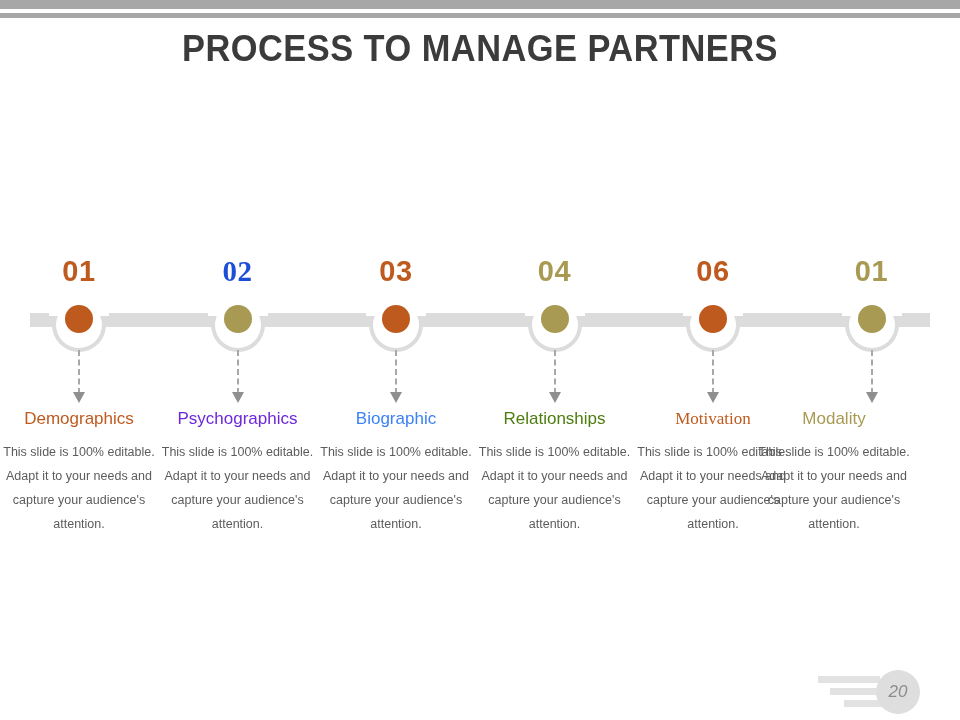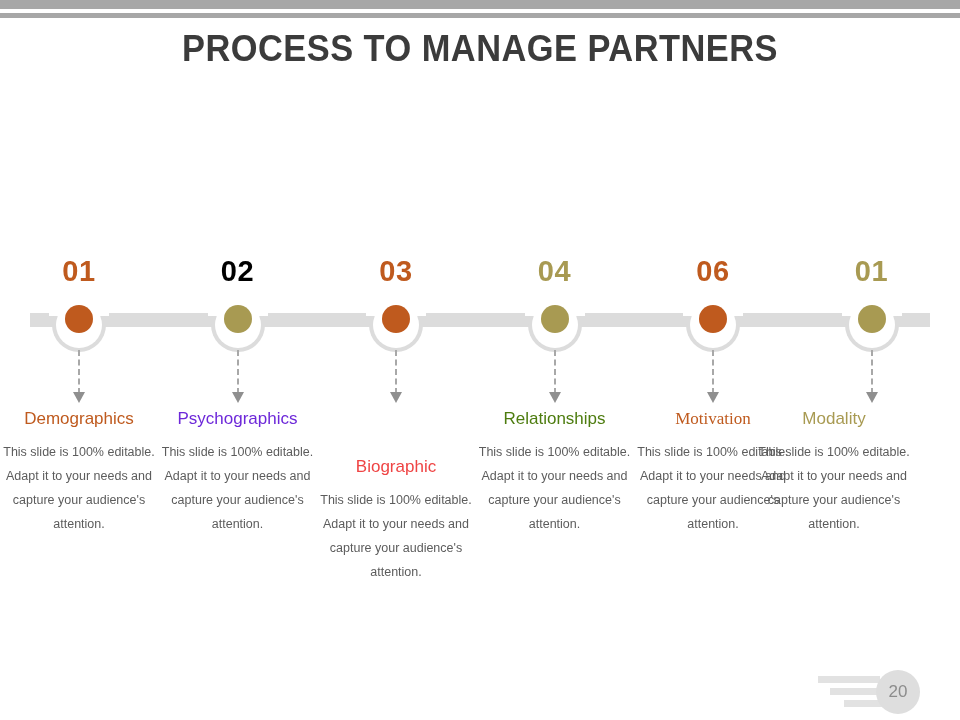--- a/index.html
+++ b/index.html
@@ -185,20 +185,21 @@
     padding: 0 6px;
   }
 
   
   #footer-mark {
     position: absolute;
     left: 818px;
     top: 670px;
     width: 104px;
     height: 44px;
+    font-style: italic;
   }
   .fbar {
     position: absolute;
     height: 7px;
     background: #e2e2e2;
   }
   .fbar-1 { left: 0px;  top: 6px;  width: 62px; }
   .fbar-2 { left: 12px; top: 18px; width: 56px; }
   .fbar-3 { left: 26px; top: 30px; width: 42px; }
 
@@ -231,21 +232,21 @@
     <div class="track" style="background: rgb(220, 220, 220);"></div>
     <div id="steps-host">
         <div class="step" style="left: -1px;">
           <div class="step-number" style="color: rgb(191, 90, 30);">01</div>
           <div class="cradle"></div>
           <div class="cradle-mask"></div>
           <div class="cradle-inner"></div>
           <div class="dot" style="background: rgb(191, 90, 30);"></div>
         </div>
         <div class="step" style="left: 157.5px;">
-          <div class="step-number" style="color: #000000;">02</div>
+          <div class="step-number" style="color: #1d4ed8; font-family: Liberation Serif, serif;">02</div>
           <div class="cradle"></div>
           <div class="cradle-mask"></div>
           <div class="cradle-inner"></div>
           <div class="dot" style="background: rgb(168, 154, 82);"></div>
         </div>
         <div class="step" style="left: 316px;">
           <div class="step-number" style="color: rgb(191, 90, 30);">03</div>
           <div class="cradle"></div>
           <div class="cradle-mask"></div>
           <div class="cradle-inner"></div>
@@ -305,21 +306,21 @@
   <div id="columns-host">
       <div class="col" style="left: -6px;">
         <div class="col-title" style="color: rgb(191, 90, 30);">Demographics</div>
         <div class="col-body">This slide is 100% editable. Adapt it to your needs and capture your audience's attention.</div>
       </div>
       <div class="col" style="left: 152.5px;">
         <div class="col-title" style="color: #6d28d9;">Psychographics</div>
         <div class="col-body">This slide is 100% editable. Adapt it to your needs and capture your audience's attention.</div>
       </div>
       <div class="col" style="left: 311px;">
-        <div class="col-title" style="color: #ef4444; margin-top: 48px;">Biographic</div>
+        <div class="col-title" style="color: #3b82f6;">Biographic</div>
         <div class="col-body">This slide is 100% editable. Adapt it to your needs and capture your audience's attention.</div>
       </div>
       <div class="col" style="left: 469.5px;">
         <div class="col-title" style="color: #4d7c0f;">Relationships</div>
         <div class="col-body">This slide is 100% editable. Adapt it to your needs and capture your audience's attention.</div>
       </div>
       <div class="col" style="left: 628px;">
         <div class="col-title" style="color: rgb(191, 90, 30); font-family: Liberation Serif, serif;">Motivation</div>
         <div class="col-body">This slide is 100% editable. Adapt it to your needs and capture your audience's attention.</div>
       </div>

